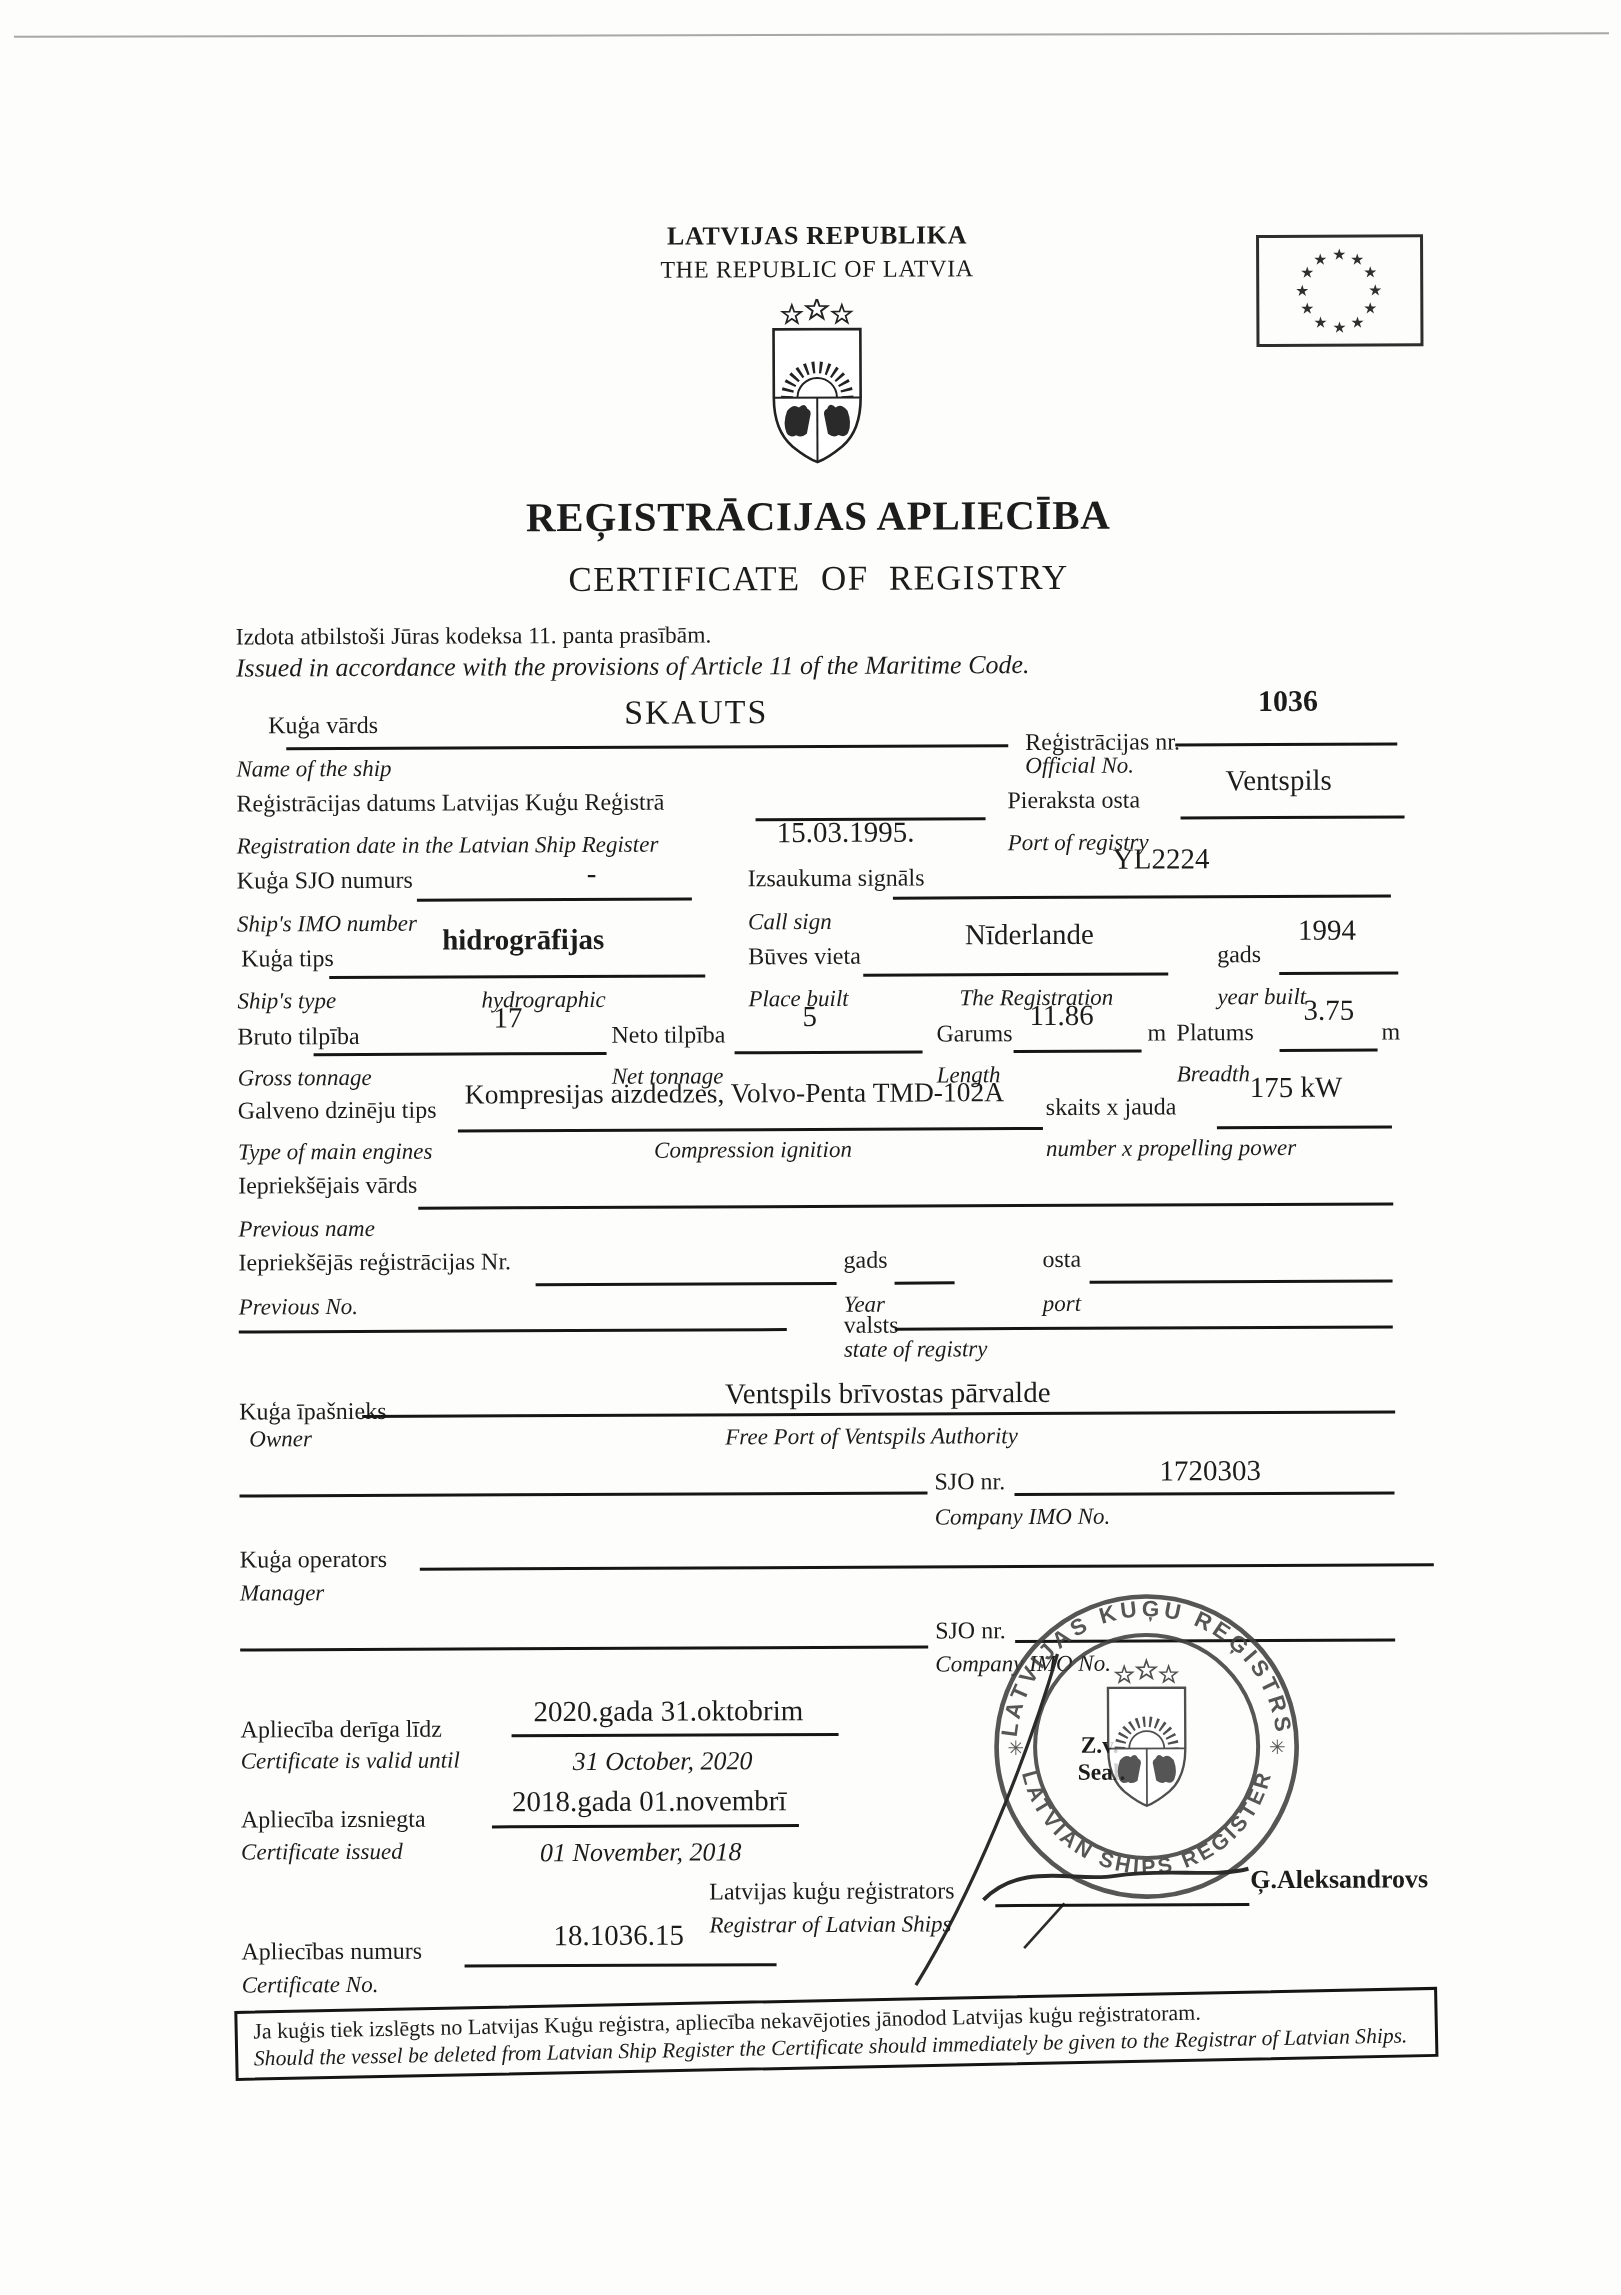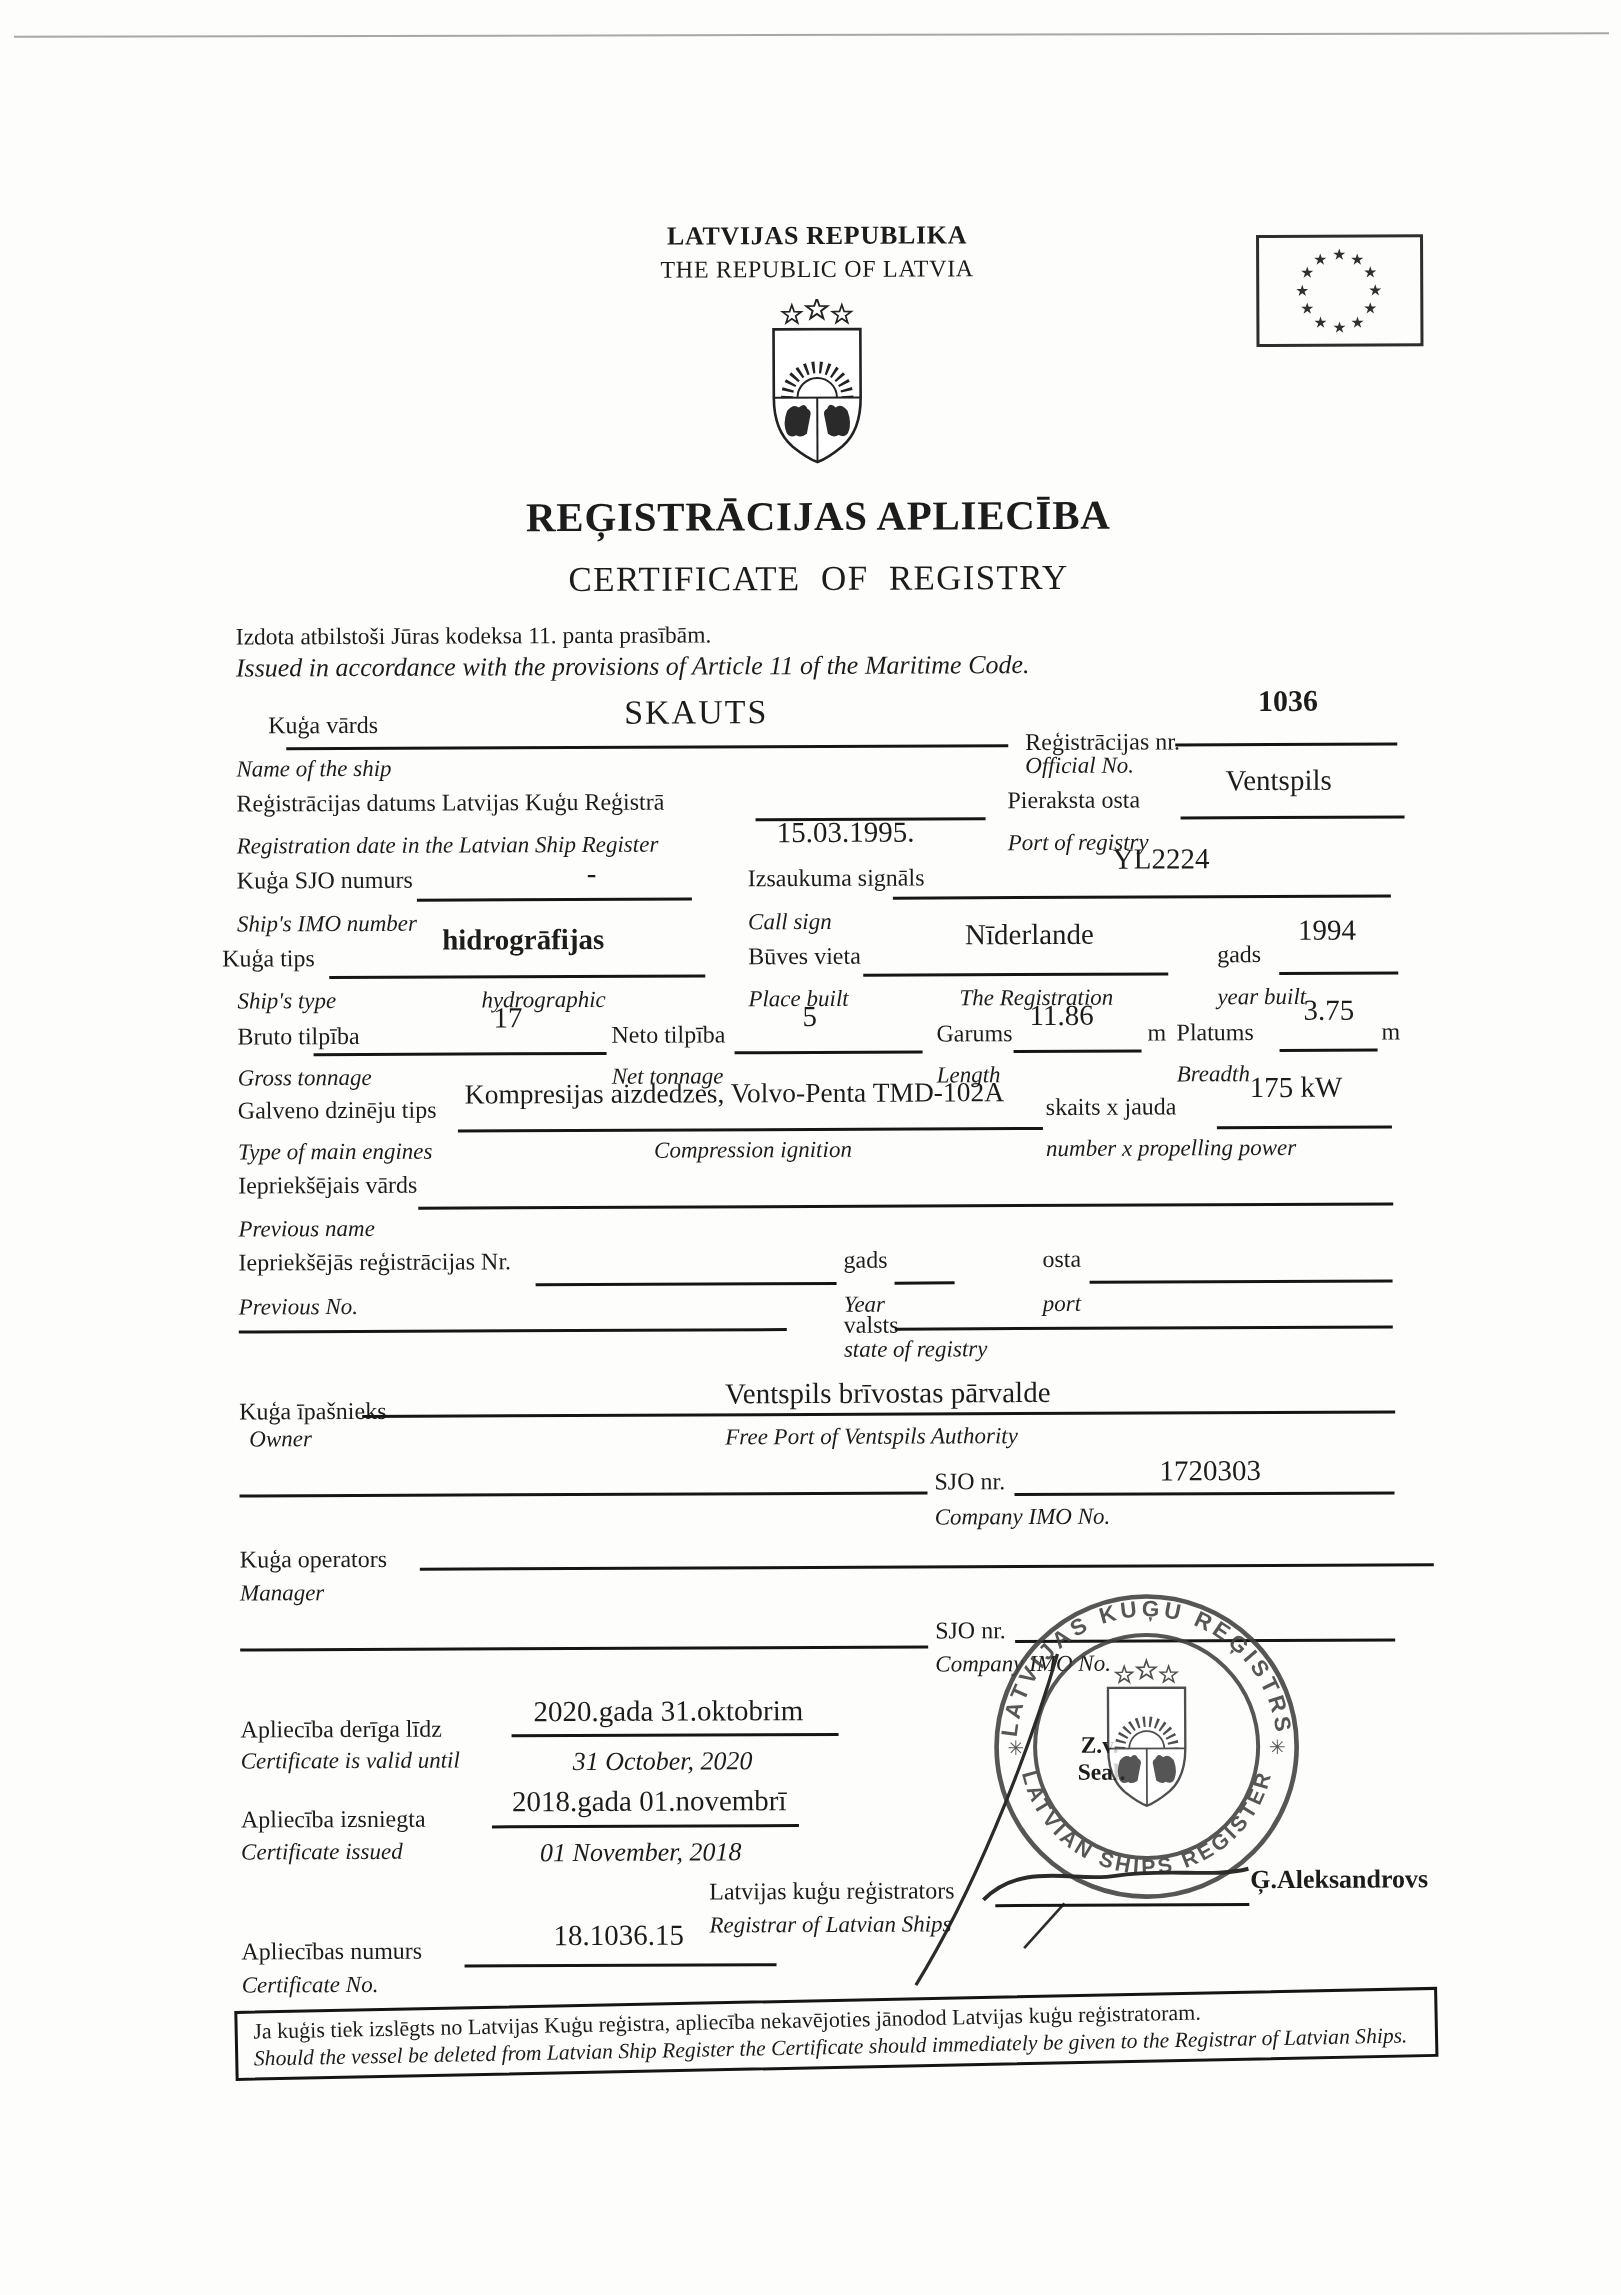--- a/index.html
+++ b/index.html
@@ -109,21 +109,21 @@
 
     <span class="lv" style="left:238px;top:865px;">Kuģa SJO numurs</span>
     <span class="val" style="left:588px;top:856px;">-</span>
     <i class="rule" style="left:418px;top:897px;width:275px;"></i>
     <span class="lv" style="left:749px;top:865px;">Izsaukuma signāls</span>
     <span class="val" style="left:1114px;top:844px;">YL2224</span>
     <i class="rule" style="left:894px;top:897px;width:498px;"></i>
     <span class="en" style="left:238px;top:909px;">Ship's IMO number</span>
     <span class="en" style="left:749px;top:909px;">Call sign</span>
 
-    <span class="lv" style="left:223px;top:943px;text-align:center;">Kuģa tips</span>
+    <span class="lv" style="left:242px;top:943px;text-align:center;">Kuģa tips</span>
     <span class="val" style="left:443px;top:922px;font-weight:bold;">hidrogrāfijas</span>
     <i class="rule" style="left:330px;top:974px;width:376px;"></i>
     <span class="lv" style="left:749px;top:943px;">Būves vieta</span>
     <span class="val" style="left:966px;top:919px;">Nīderlande</span>
     <i class="rule" style="left:864px;top:974px;width:305px;"></i>
     <span class="lv" style="left:1218px;top:943px;">gads</span>
     <span class="val" style="left:1299px;top:916px;">1994</span>
     <i class="rule" style="left:1280px;top:974px;width:119px;"></i>
     <span class="en" style="left:238px;top:986px;">Ship's type</span>
     <span class="en" style="left:482px;top:986px;">hydrographic</span>

